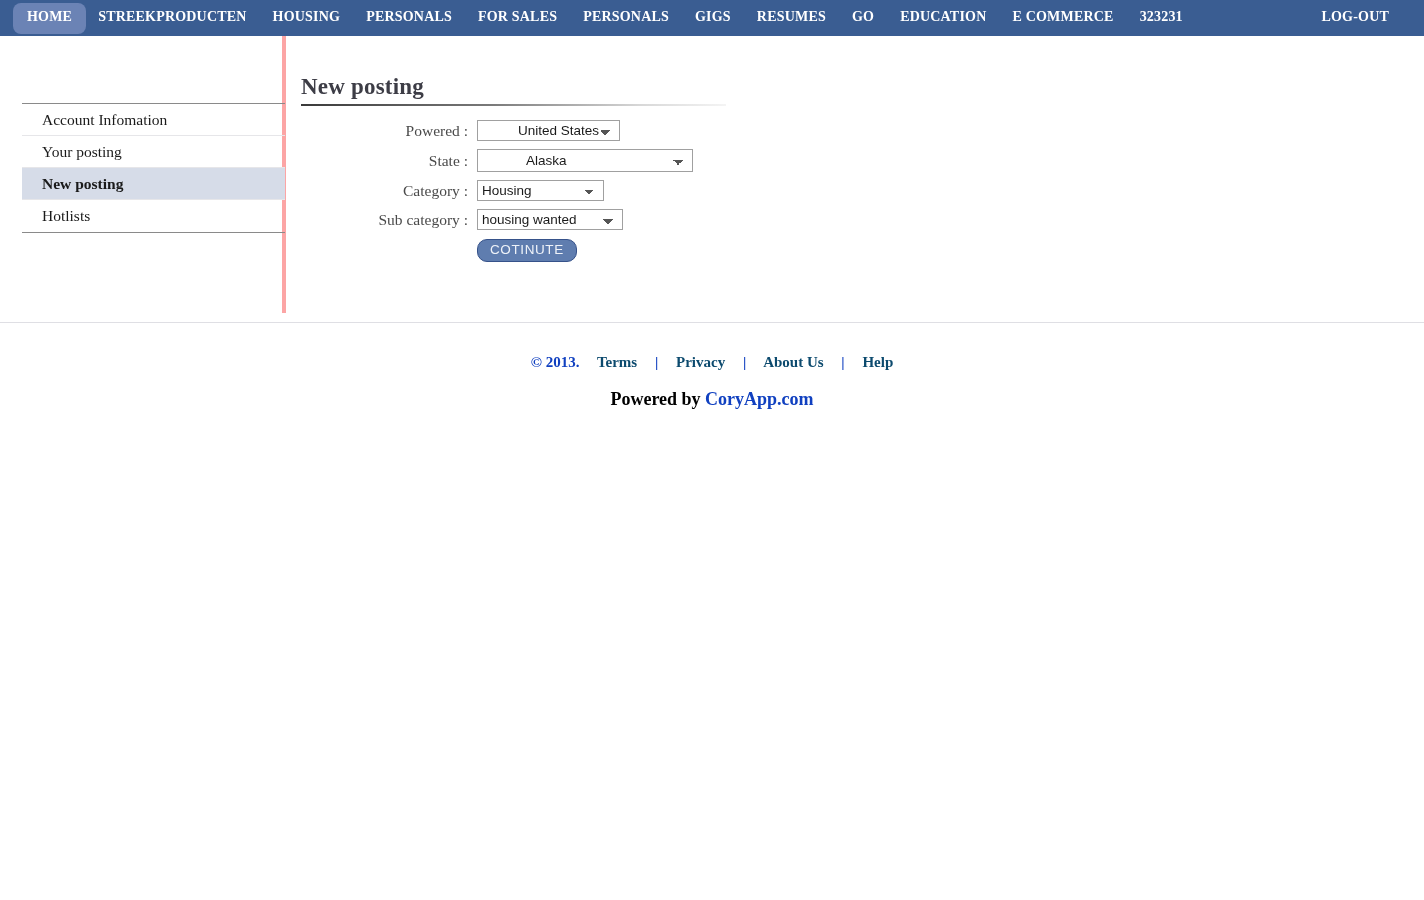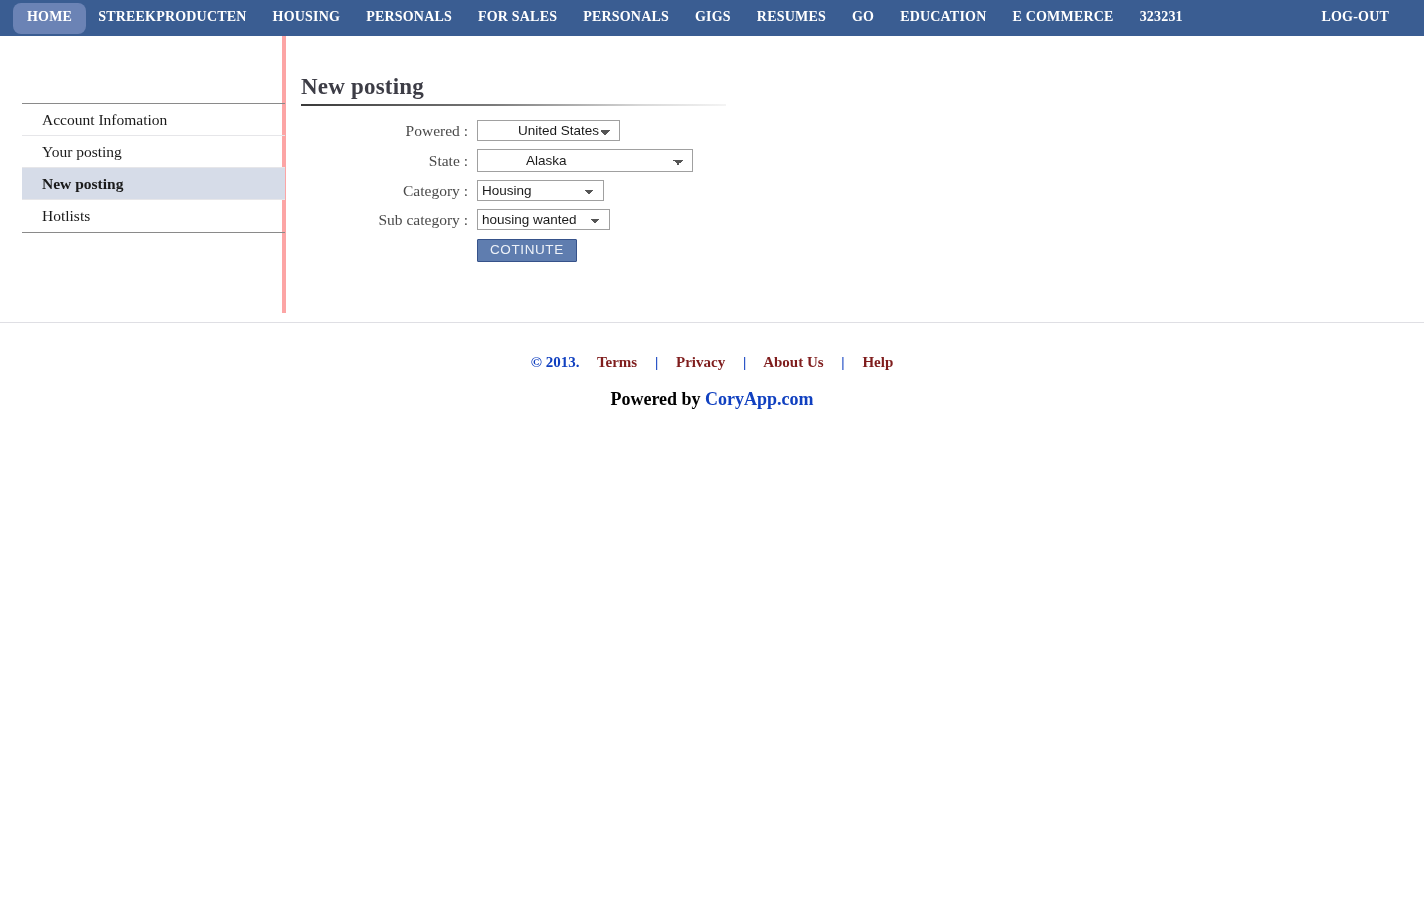--- a/index.html
+++ b/index.html
@@ -167,38 +167,38 @@
       calc(100% - 14px) 9px,
       calc(100% - 9px) 9px;
     background-size: 5px 5px, 5px 5px;
     background-repeat: no-repeat;
     cursor: pointer;
   }
   #sel-country { width: 143px; padding-left: 40px; }
   #sel-state   { width: 216px; height: 23px;
                  background-position: calc(100% - 14px) 10px, calc(100% - 9px) 10px; padding-left: 48px; }
   #sel-category{ width: 127px; }
-  #sel-subcat  { width: 133px; }
+  #sel-subcat  { width: 146px; }
 
   #btn-row {
     display: flex;
     align-items: center;
     margin-top: 9px;
   }
   #btn-spacer { width: 191px; }
   #continue-button {
     background: #5f7daf;
     color: #eef2f8;
     border: 1px solid #36528a;
     font-family: "Liberation Sans", "DejaVu Sans", sans-serif;
     font-size: 13.5px;
     letter-spacing: 0.6px;
     padding: 3px 12px 4px 12px;
     cursor: pointer;
-    border-radius: 1px;
+    border-radius: 10px;
     line-height: 14px;
   }
 
   
   #footer-rule {
     position: absolute;
     left: 0;
     top: 286px;
     width: 1424px;
     height: 1px;
@@ -213,21 +213,21 @@
   }
   #footer-links {
     margin-top: 32px;
     font-family: "Liberation Serif", "DejaVu Serif", serif;
     font-size: 15px;
     font-weight: bold;
     color: #1040c0;
   }
   #footer-links .f-copy { color: #1040c0; margin-right: 14px; }
   #footer-links a {
-    color: #7f1d1d;
+    color: #0c4a6e;
     text-decoration: none;
     cursor: pointer;
   }
   #footer-links .sep {
     color: #1040c0;
     margin: 0 14px;
     font-weight: bold;
   }
   #powered {
     margin-top: 18px;

